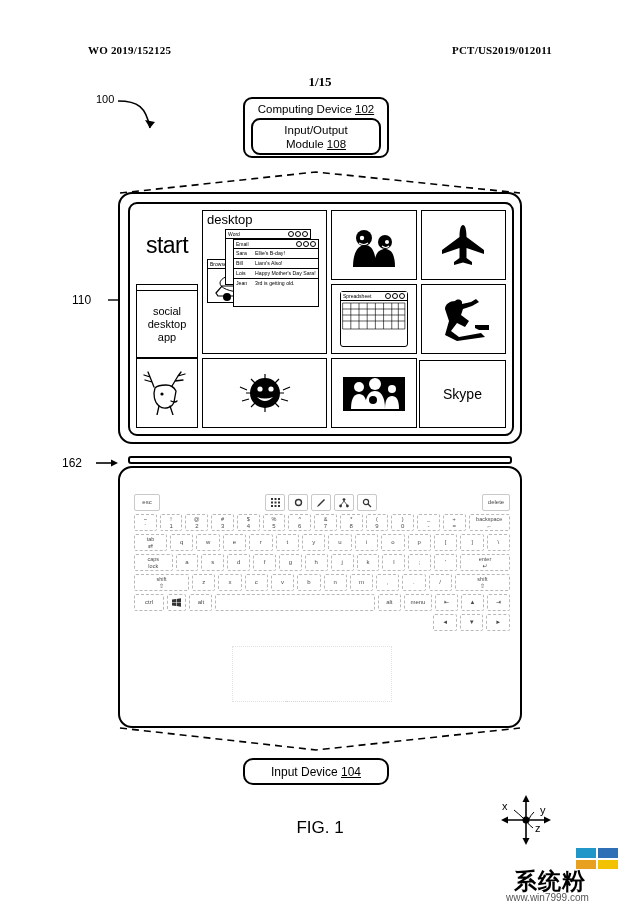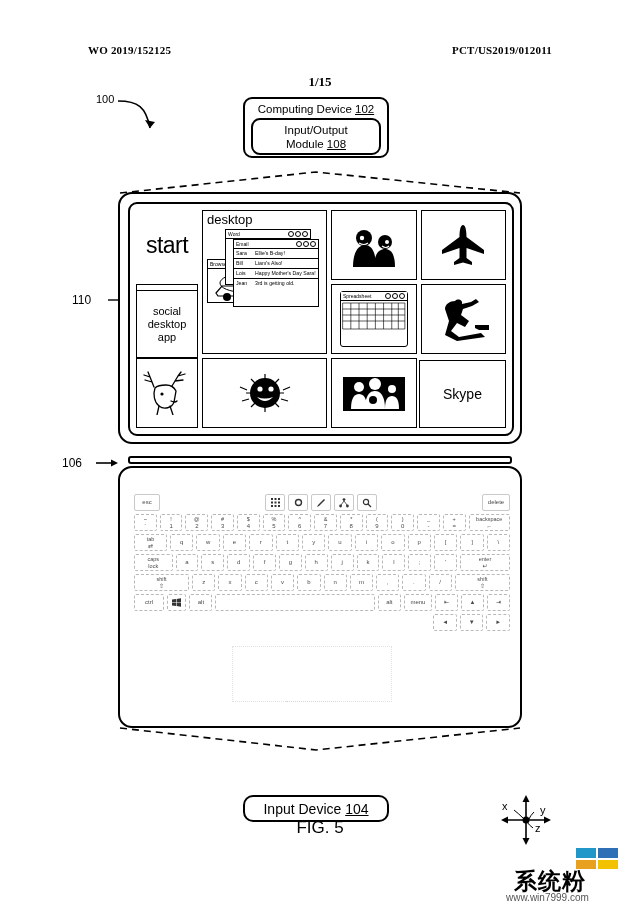--- a/index.html
+++ b/index.html
@@ -146,22 +146,21 @@
 
   
   .dash-svg { position: absolute; left: 0; top: 0; width: 640px; height: 906px; pointer-events: none; }
 
   
   .id-box {
     position: absolute; left: 243px; top: 758px;
     width: 146px; height: 27px;
     border: 2.2px solid #000; border-radius: 10px;
     display: flex; align-items: center; justify-content: center;
-    font-size: 14px;
-    margin-top: 37px;
+    font-size: 12px;
   }
 
   
   .fig-label {
     position: absolute; left: 0; top: 818px; width: 640px;
     text-align: center; font-size: 17px;
   }
 
   
   .ref-txt { position: absolute; font-size: 12px; }
@@ -195,21 +194,21 @@
   <path d="M118,101 C138,101 146,107 150,128" fill="none" stroke="#000" stroke-width="1.6"></path>
   <path d="M150,128 l-5,-8 l10,2 z" fill="#000"></path>
 
   <path d="M108,300 L126,300" stroke="#000" stroke-width="1.4" fill="none"></path>
 
   <path d="M96,463 L114,463" stroke="#000" stroke-width="1.6" fill="none"></path>
   <path d="M118,463 l-7,-3.5 l0,7 z" fill="#000"></path>
 </svg>
 
 <div class="ref-txt" style="left:72px; top:293px;">110</div>
-<div class="ref-txt" style="left:62px; top:456px;">106</div>
+<div class="ref-txt" style="left:62px; top:456px;">162</div>
 
 <div class="cd-box">
   <div class="cd-title">
     <span>Computing Device</span>
     <u class="ref">102</u>
   </div>
   <div class="io-box">
     <span>Input/Output</span>
     <span>
       <span>Module</span>
@@ -590,21 +589,21 @@
 
   <div class="touchpad">
     <div class="tp-line"></div>
   </div>
 </div>
 
 <div class="id-box">
   <span>Input Device</span>&nbsp;<u class="ref">104</u>
 </div>
 
-<div class="fig-label">FIG. 5</div>
+<div class="fig-label">FIG. 1</div>
 
 <div style="position:absolute; left:488px; top:792px; width:76px; height:56px;">
   <svg width="76" height="56" viewBox="0 0 76 56">
     <g stroke="#000" stroke-width="1.6" fill="none">
       <path d="M38,6 L38,50"></path>
         <path d="M16,28 L60,28"></path>
     </g>
     <path d="M38,3 l-3.5,7 l7,0 z" fill="#000"></path>
     <path d="M38,53 l-3.5,-7 l7,0 z" fill="#000"></path>
     <path d="M13,28 l7,-3.5 l0,7 z" fill="#000"></path>

